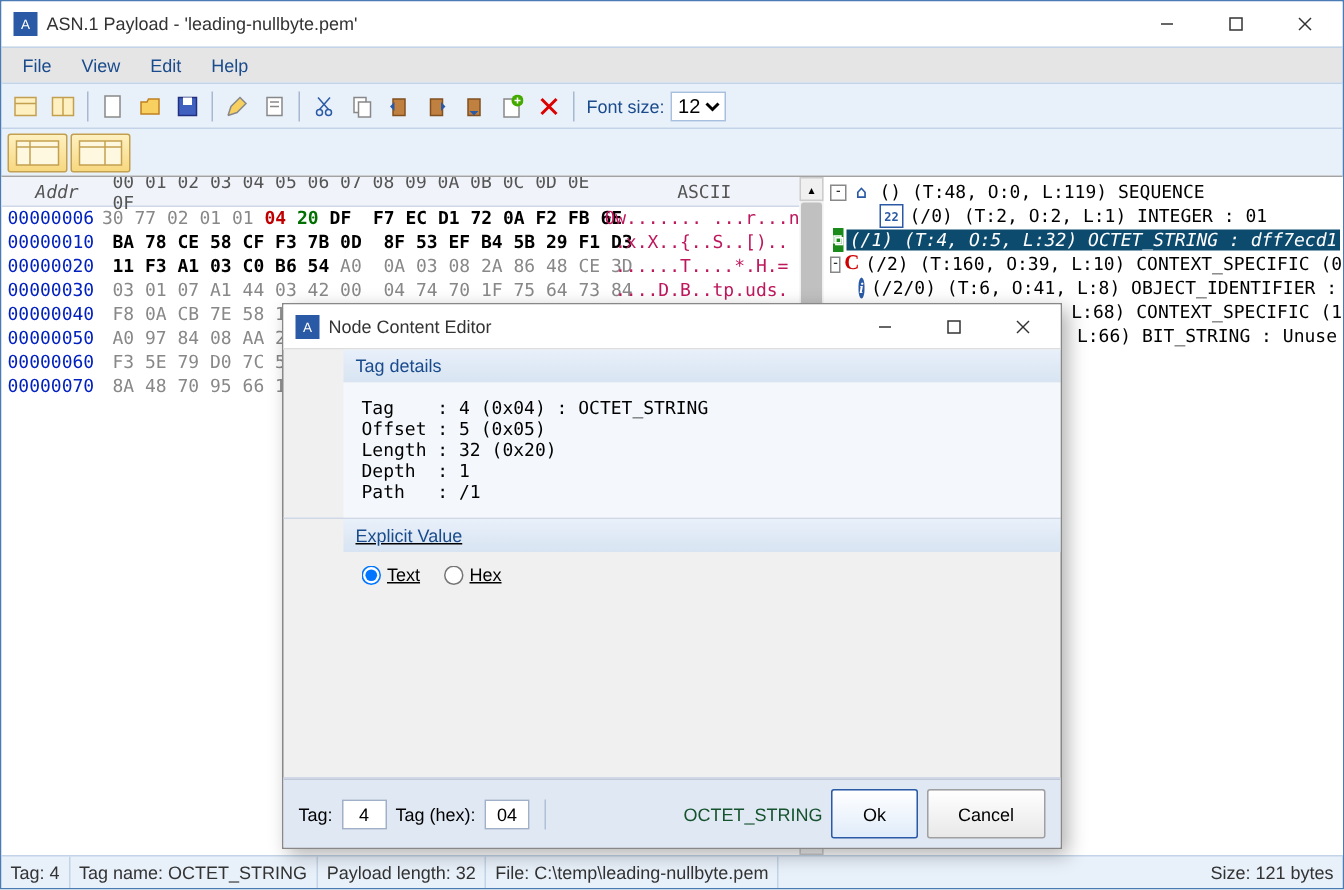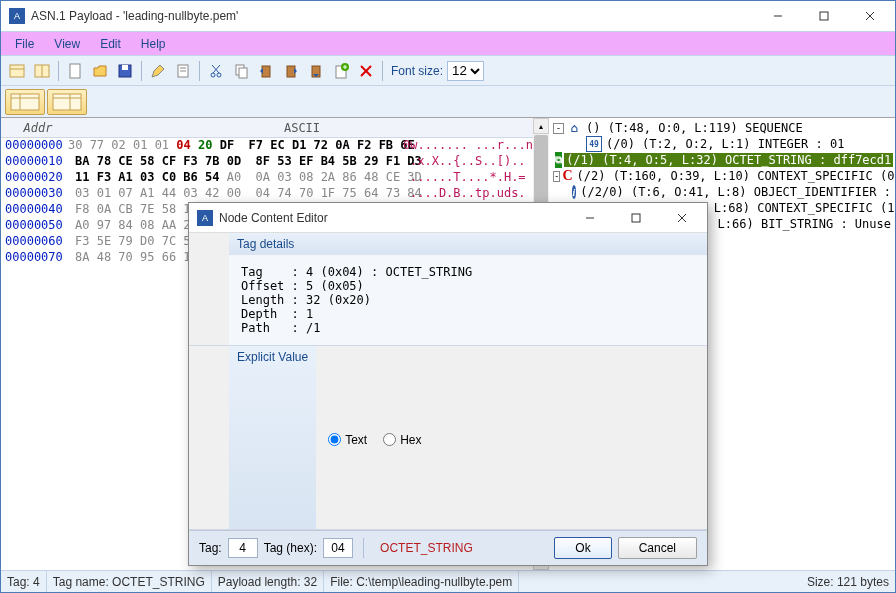--- a/index.html
+++ b/index.html
@@ -5,21 +5,21 @@
 * { box-sizing: border-box; margin: 0; padding: 0; }
 body { font-family: 'Segoe UI', Tahoma, sans-serif; font-size: 12px; background: #f0f0f0; overflow: hidden; width: 896px; height: 593px; position: relative; }
 
 
 .main-window { width: 896px; height: 593px; background: #fff; border: 1px solid #4a7bb5; display: flex; flex-direction: column; }
 .titlebar { height: 30px; background: #fff; display: flex; align-items: center; padding: 0 2px; }
 .titlebar .icon { width: 16px; height: 16px; background: #2a5aa5; margin: 0 6px; display: inline-flex; align-items: center; justify-content: center; color: #fff; font-size: 9px; }
 .titlebar .title { flex: 1; color: #333; font-size: 12px; }
 .titlebar .wbtn { width: 46px; height: 30px; display: flex; align-items: center; justify-content: center; color: #333; }
 
-.menubar { height: 24px; background: #f0abfc; display: flex; align-items: center; padding: 0 4px; border-top: 1px solid #c3d4e8; }
+.menubar { height: 24px; background: #e5e5e5; display: flex; align-items: center; padding: 0 4px; border-top: 1px solid #c3d4e8; }
 .menubar .mitem { padding: 2px 10px; color: #1a4b8c; cursor: pointer; }
 
 .toolbar { height: 30px; background: #e8f0fa; display: flex; align-items: center; padding: 2px 4px; gap: 1px; border-top: 1px solid #c3d4e8; }
 .tbtn { width: 24px; height: 24px; display: flex; align-items: center; justify-content: center; border: 1px solid transparent; border-radius: 2px; cursor: pointer; }
 .tsep { width: 1px; height: 20px; background: #a8b8d0; margin: 0 3px; }
 .tbtn svg { width: 16px; height: 16px; }
 .font-size { display: flex; align-items: center; gap: 4px; color: #1a4b8c; padding: 0 4px; }
 .font-size select { border: 1px solid #a8c0e0; height: 20px; background: #fff; }
 
 .viewmode { height: 32px; background: #e8f0fa; display: flex; align-items: center; padding: 2px 4px; gap: 2px; border-top: 1px solid #c3d4e8; }
@@ -44,21 +44,21 @@
 .scrollbar-v { width: 16px; background: #f0f0f0; display: flex; flex-direction: column; }
 .scrollbar-v .arrow { height: 16px; background: #f0f0f0; border: 1px solid #ccc; display: flex; align-items: center; justify-content: center; font-size: 8px; }
 .scrollbar-v .thumb { flex: 1; background: #c0c0c0; margin: 1px; border-radius: 2px; }
 
 .tree-pane { flex: 1; overflow: auto; font-family: 'Consolas', monospace; font-size: 12px; padding: 2px; background: #fff; white-space: nowrap; }
 .tree-row { display: flex; align-items: center; height: 16px; gap: 2px; }
 .tree-row .exp { width: 11px; height: 11px; border: 1px solid #888; display: flex; align-items: center; justify-content: center; font-size: 9px; line-height: 1; cursor: pointer; background: #fff; }
 .tree-row .spacer { display: inline-block; }
 .tree-row .ticon { width: 16px; height: 16px; display: flex; align-items: center; justify-content: center; font-weight: bold; }
 .tree-row .tlabel { padding: 0 2px; }
-.tree-row.sel .tlabel { background: #4d7c0f; color: #fff; }
+.tree-row.sel .tlabel { background: #0c4a6e; color: #fff; font-style: italic; }
 .ticon.home { color: #2a5aa5; }
 .ticon.n31 { background: #fff; border: 1px solid #2a5aa5; color: #2a5aa5; font-size: 8px; }
 .ticon.greenblk { background: #1a8a1a; color: #fff; font-size: 10px; }
 .ticon.redc { color: #d00000; font-size: 14px; font-family: serif; }
 .ticon.info { background: #2a5aa5; color: #fff; border-radius: 50%; font-size: 10px; font-style: italic; font-family: serif; width:14px; height:14px; }
 .ticon.bars { color: #2a5aa5; font-size: 12px; }
 
 .statusbar { height: 22px; background: #e8f0fa; display: flex; align-items: center; border-top: 1px solid #c3d4e8; font-size: 12px; color: #333; }
 .statusbar .cell { padding: 0 6px; border-right: 1px solid #c3d4e8; height: 100%; display: flex; align-items: center; }
 .statusbar .cell:last-child { border-right: none; margin-left: auto; }
@@ -69,22 +69,22 @@
 .dlg-section { border-bottom: 1px solid #d0d8e8; padding-left: 40px; }
 .dlg-sec-title { background: linear-gradient(#e8f0fa,#d8e4f2); color: #1a4b8c; padding: 4px 8px; font-size: 12px; }
 .dlg-sec-body { background: #f4f8fc; padding: 10px 12px; font-family: 'Consolas', monospace; font-size: 12px; white-space: pre; }
 .radio-row { display: flex; align-items: center; gap: 16px; padding: 8px 12px 4px; }
 .radio-row label { display: flex; align-items: center; gap: 4px; font-size: 12px; }
 .value-box { margin: 4px 10px 8px; border: 1px solid #c0c8d8; background: #fff; height: 130px; padding: 8px; font-family: 'Consolas', monospace; font-size: 12px; white-space: pre; overflow: auto; }
 .dlg-bottom { display: flex; align-items: center; gap: 6px; padding: 6px 10px; background: #e0e8f4; border-top: 1px solid #c0c8d8; }
 .dlg-bottom .lbl { font-size: 12px; }
 .dlg-bottom input { width: 30px; border: 1px solid #a0b0c8; background: #fff; height: 20px; text-align: center; font-size: 12px; }
 .dlg-bottom .sep2 { width: 1px; height: 20px; background: #b0c0d8; margin: 0 4px; }
-.dlg-bottom .tagname { flex: 1; color: #b91c1c; padding-left: 6px; }
-.dlg-bottom button { height: 22px; padding: 0 20px; border: 1px solid #2a5aa5; background: linear-gradient(#fff,#e0ecfa); border-radius: 2px; cursor: pointer; font-size: 12px; }
+.dlg-bottom .tagname { flex: 1; color: #14532d; padding-left: 6px; text-align: right; }
+.dlg-bottom button { height: 33px; padding: 0 20px; border: 1px solid #2a5aa5; background: linear-gradient(#fff,#e0ecfa); border-radius: 2px; cursor: pointer; font-size: 12px; }
 .dlg-bottom button.cancel { border-color: #a0a0a0; background: linear-gradient(#fff,#e8e8e8); }
 </style>
 </head>
 <body>
 
 <div class="main-window">
 
   <div class="titlebar">
     <span class="icon">A</span>
     <span class="title">ASN.1 Payload - 'leading-nullbyte.pem'</span>
@@ -224,25 +224,26 @@
           <line x1="1" y1="5" x2="29" y2="5" stroke="#c3a050"></line>
           <line x1="18" y1="1" x2="18" y2="17" stroke="#c3a050"></line>
         </svg>
       </div>
   </div>
 
   <div class="content">
     <div class="hex-pane">
       <div class="hex-header">
         <span class="hex-addr-col">Addr</span>
+        <span class="hex-bytes-col" style="font-family:Consolas,monospace">00 01 02 03 04 05 06 07  08 09 0A 0B 0C 0D 0E 0F</span>
         <span class="hex-ascii-col">ASCII</span>
       </div>
       <div class="hex-body" id="hex-body">
           <div class="hex-row">
-            <span class="addr">00000000</span>
+            <span class="addr">00000006</span>
             <span class="bytes"><span class="dim">30 77 02 01 01 </span><span class="red">04 </span><span class="grn">20 </span><span class="bold">DF  F7 EC D1 72 0A F2 FB 6E</span></span>
             <span class="ascii">0w....... ...r...n</span>
           </div>
           <div class="hex-row">
             <span class="addr">00000010</span>
             <span class="bytes"><span class="bold">BA 78 CE 58 CF F3 7B 0D  8F 53 EF B4 5B 29 F1 D3</span></span>
             <span class="ascii">.x.X..{..S..[)..</span>
           </div>
           <div class="hex-row">
             <span class="addr">00000020</span>
@@ -284,21 +285,21 @@
     <div class="tree-pane" id="tree-pane">
         <div class="tree-row">
           <span class="spacer" style="width: 0px;"></span>
           <span class="exp">-</span>
           <span class="ticon home">⌂</span>
           <span class="tlabel">() (T:48, O:0, L:119) SEQUENCE</span>
         </div>
         <div class="tree-row">
           <span class="spacer" style="width: 18px;"></span>
           <span style="width: 13px;"></span>
-          <span class="ticon n31">49</span>
+          <span class="ticon n31">22</span>
           <span class="tlabel">(/0) (T:2, O:2, L:1) INTEGER : 01</span>
         </div>
         <div class="tree-row sel">
           <span class="spacer" style="width: 18px;"></span>
           <span style="width: 13px;"></span>
           <span class="ticon greenblk">⧉</span>
           <span class="tlabel">(/1) (T:4, O:5, L:32) OCTET_STRING : dff7ecd1</span>
         </div>
         <div class="tree-row">
           <span class="spacer" style="width: 18px;"></span>
@@ -358,21 +359,21 @@
       </div>
   </div>
   <div class="dlg-section">
     <div class="dlg-sec-title">Tag details</div>
     <div class="dlg-sec-body">Tag    : 4 (0x04) : OCTET_STRING
 Offset : 5 (0x05)
 Length : 32 (0x20)
 Depth  : 1
 Path   : /1</div>
   </div>
-  <div class="dlg-section" style="flex:1; display:flex; flex-direction:row;">
+  <div class="dlg-section" style="flex:1; display:flex; flex-direction:column;text-decoration:underline;">
     <div class="dlg-sec-title">Explicit Value</div>
     <div class="radio-row">
       <label>
           <input type="radio" name="fmt" checked="" style=""> 
           <span>Text</span>
         </label>
       <label>
           <input type="radio" name="fmt" style=""> 
           <span>Hex</span>
         </label>

